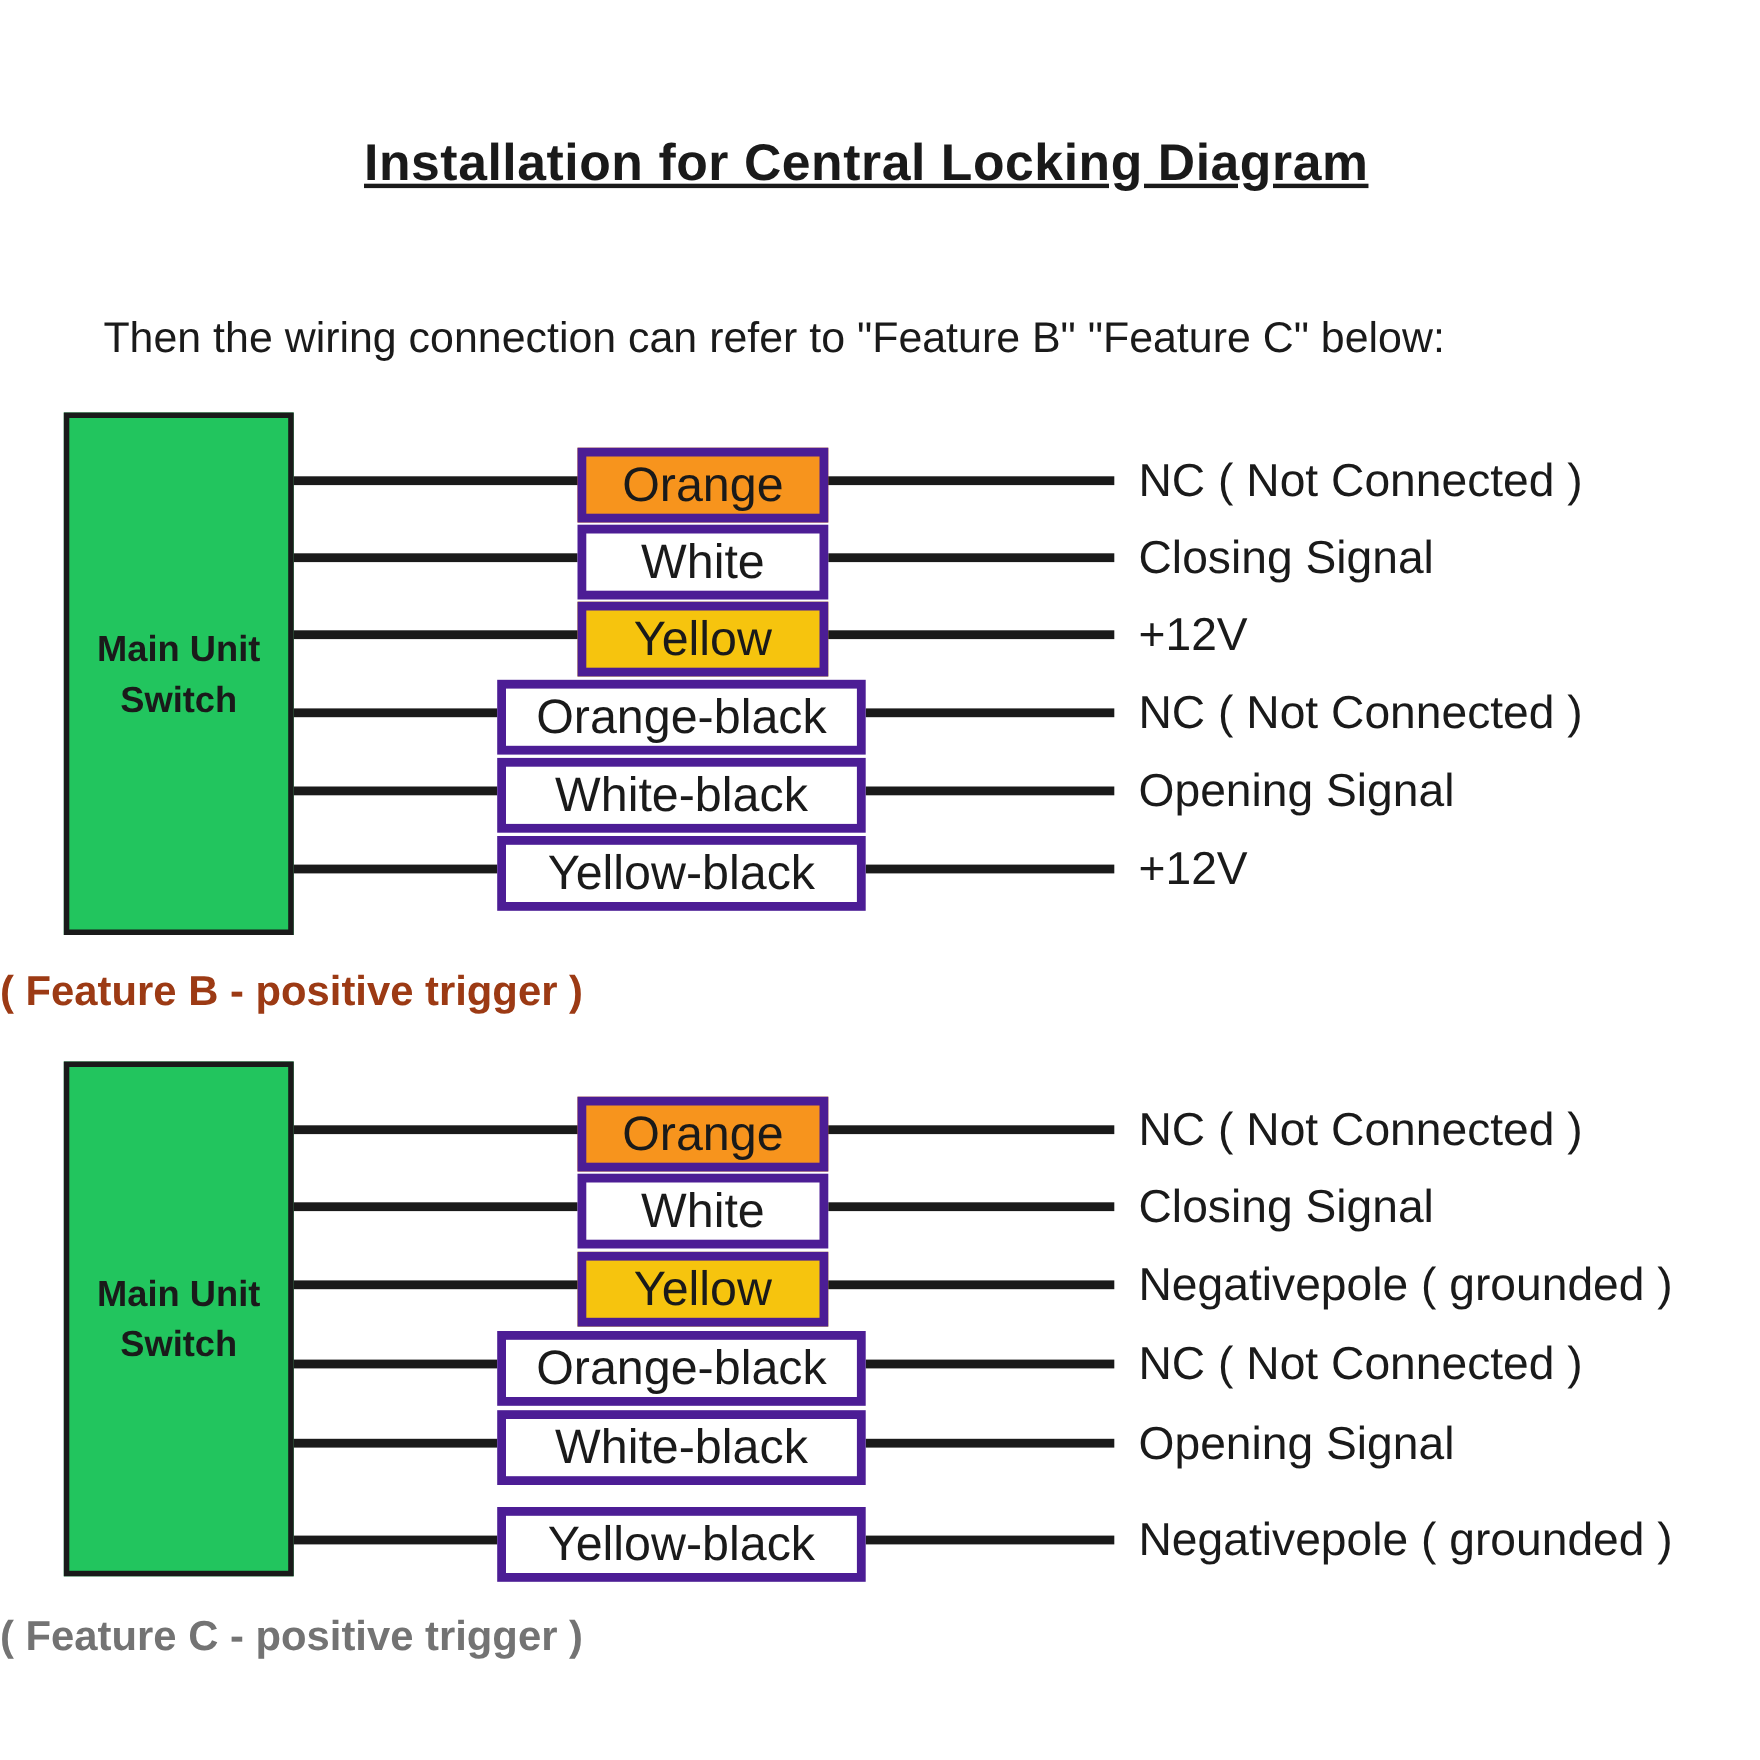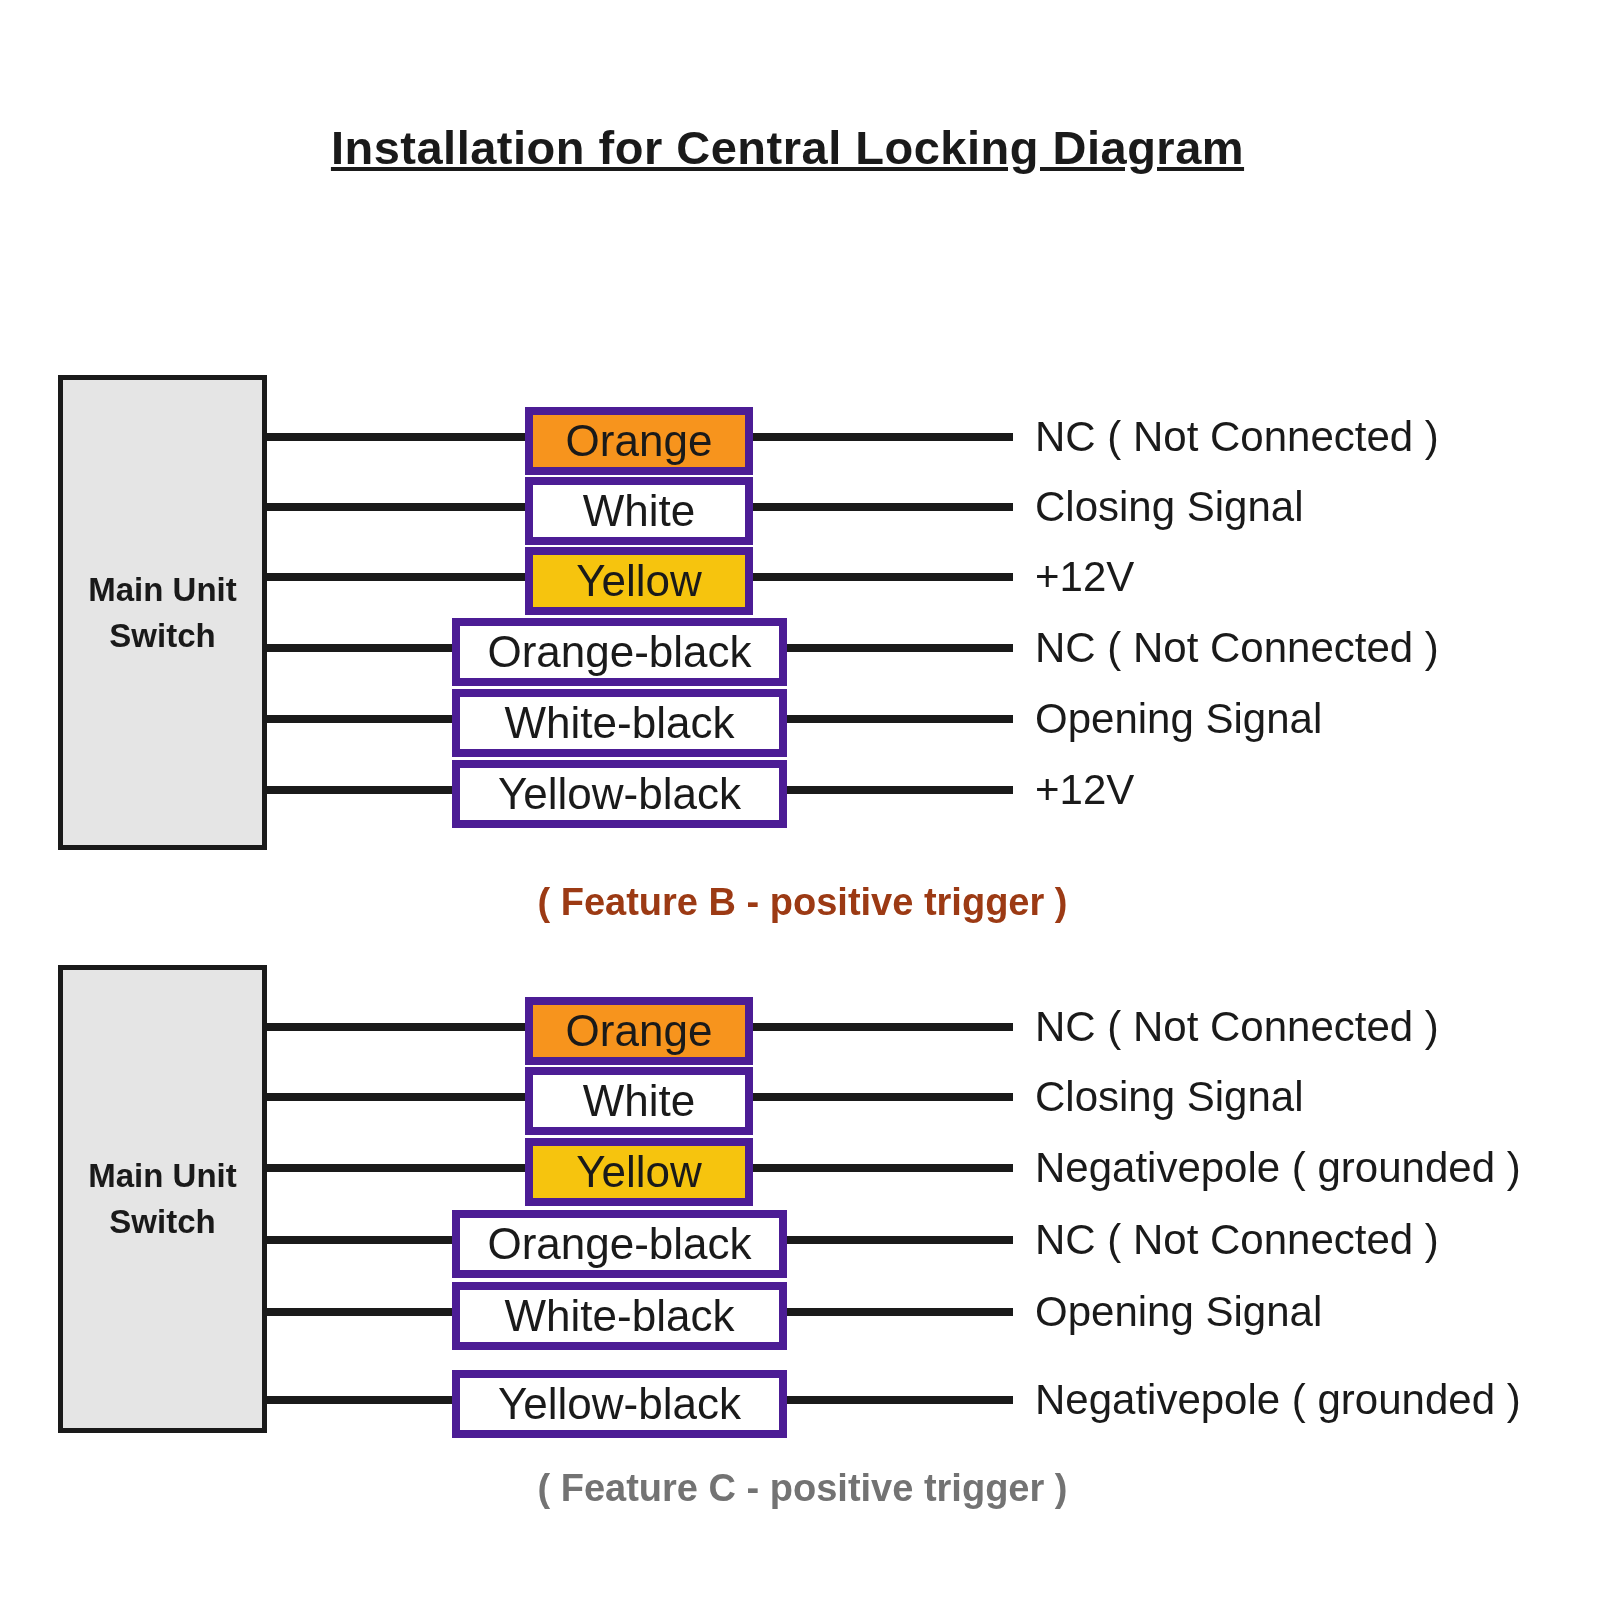--- a/index.html
+++ b/index.html
@@ -13,21 +13,21 @@
     text-align:center; font-size:47px; font-weight:bold; line-height:56px;
     letter-spacing:0.5px;
     text-decoration:underline;
   }
   .intro-line {
     position:absolute; left:94px; font-size:39px; line-height:46px; white-space:nowrap;
   }
   .intro-bullet { display:inline-block; margin-right:14px; }
   .main-box {
     position:absolute; left:58px; width:199px;
-    border:5px solid #1a1a1a; background:#e5e5e5;
+    border:5px solid #1a1a1a; background:#22c55e;
     display:flex; align-items:center; justify-content:center;
   }
   .main-label {
     text-align:center; font-weight:bold; font-size:33px; line-height:46px;
     white-space:pre-line;
   }
   .row { position:absolute; left:0; width:1600px; height:0; }
   .wire { position:absolute; left:267px; width:746px; height:8px; top:-4px; background:#1a1a1a; }
   .wbox {
     position:absolute; height:52px; top:-30px;
@@ -35,31 +35,32 @@
     display:flex; align-items:center; justify-content:center;
     font-size:44px; white-space:nowrap;
   }
   .wbox.narrow { left:525px; width:212px; }
   .wbox.wide   { left:452px; width:319px; }
   .signal {
     position:absolute; left:1035px; top:-28px; height:56px; line-height:56px;
     font-size:42px; white-space:nowrap;
   }
   .caption {
-    position:absolute; left:15px; width:1575px; text-align:center;
+    position:absolute; left:0; width:1575px; 
     font-size:38px; font-weight:bold; line-height:52px;
   }
 </style>
 </head>
 <body>
 
 <div class="page">
 
   <div class="title">Installation for Central Locking Diagram</div>
 
+  <div class="intro-line" style="top:285px">Then the wiring connection can refer to "Feature B" "Feature C" below:</div>
 
   <div>
     <div class="main-box" style="top:375px;height:465px">
       <div class="main-label">Main Unit
 Switch</div>
     </div>
 
     <div class="row" style="top:437px">
       <div class="wire"></div>
       <div class="wbox narrow" style="background-color: rgb(247, 148, 29);">

